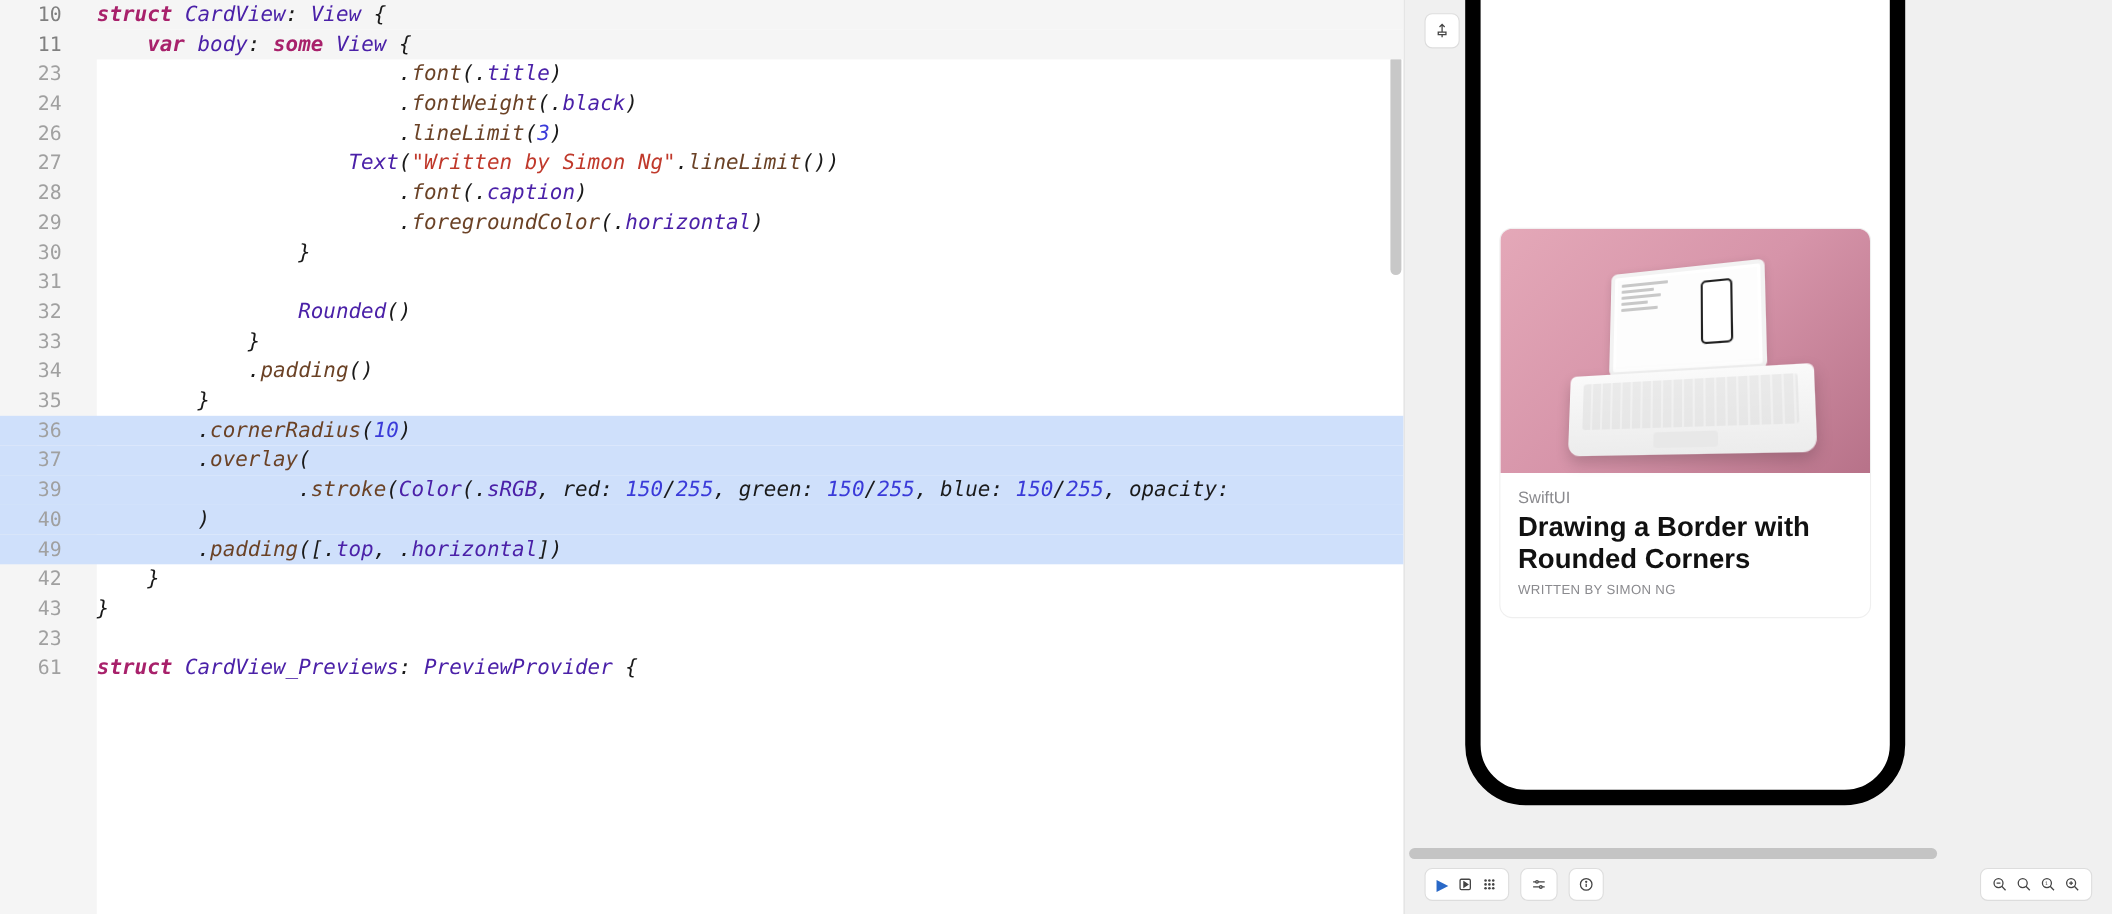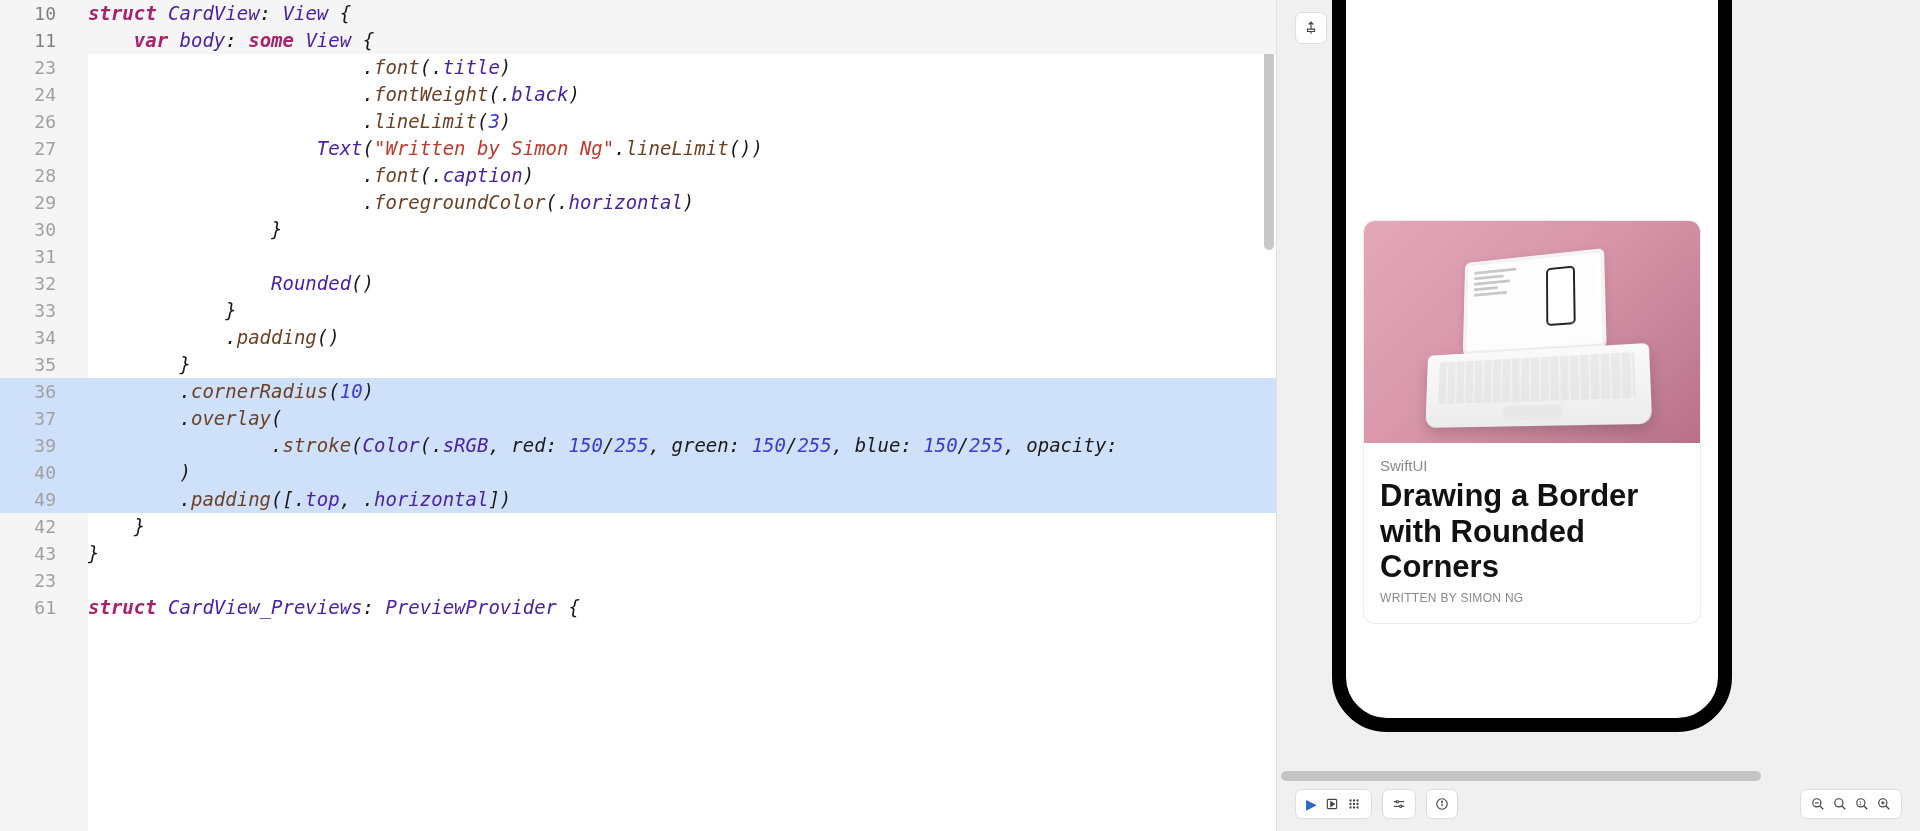--- a/index.html
+++ b/index.html
@@ -116,21 +116,21 @@
   width: 400px;
   height: 812px;
   background: #fff;
   border: 14px solid #000;
   border-radius: 55px;
   overflow: hidden;
 }
 .card {
   position: absolute;
   left: 18px;
-  top: 287px;
+  top: 274px;
   width: 336px;
   background: #fff;
   border-radius: 11px;
   box-shadow: 0 0 0 1px rgba(150,150,150,0.15);
   overflow: hidden;
   font-family: -apple-system, sans-serif;
 }
 .card-img {
   height: 222px;
   background: linear-gradient(135deg,#e4a8b8 0%, #d694a9 50%, #b77289 100%);
@@ -209,21 +209,21 @@
 .card-body {
   padding: 14px 16px 18px;
 }
 .card-cat {
   font-size: 15px;
   color: #8a8a8e;
   font-weight: 500;
   margin-bottom: 4px;
 }
 .card-title {
-  font-size: 31px;
+  font-size: 25px;
   font-weight: 800;
   color: #111;
   line-height: 1.15;
   margin-bottom: 6px;
 }
 .card-author {
   font-size: 12px;
   color: #8a8a8e;
   letter-spacing: .3px;
 }

